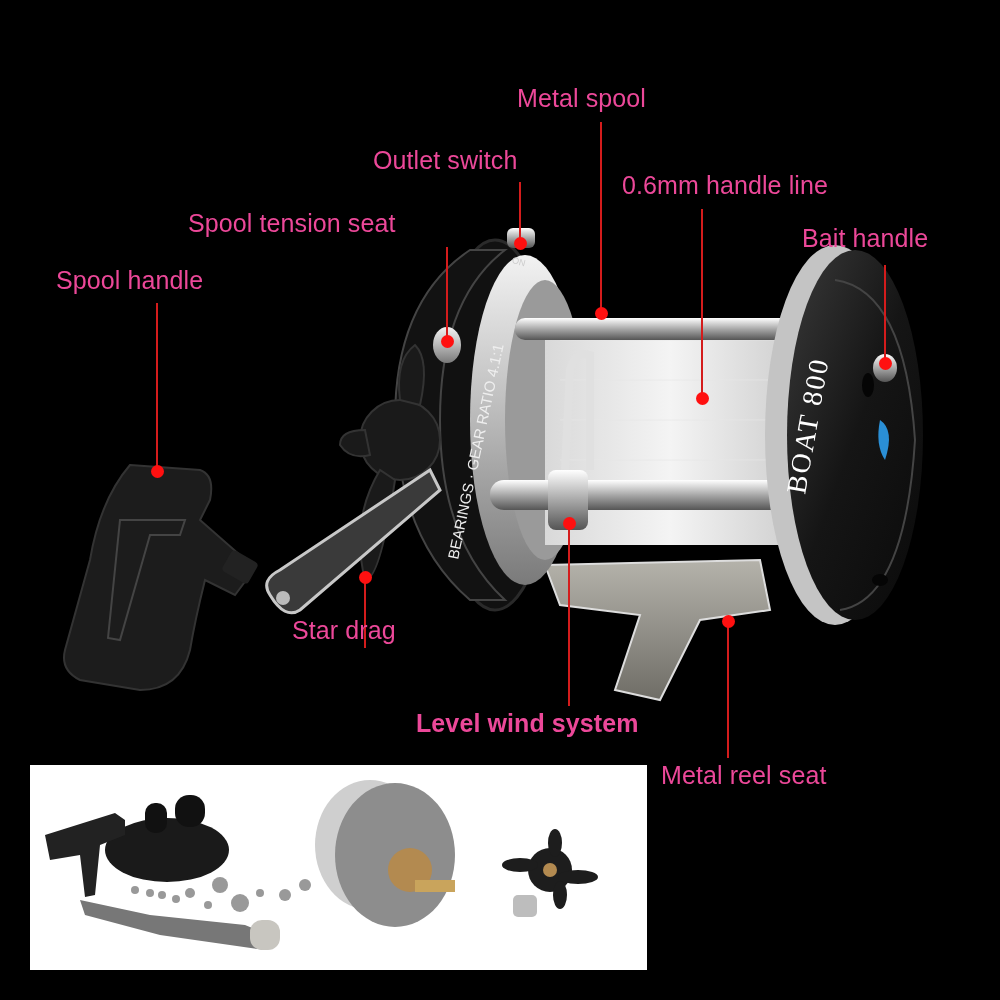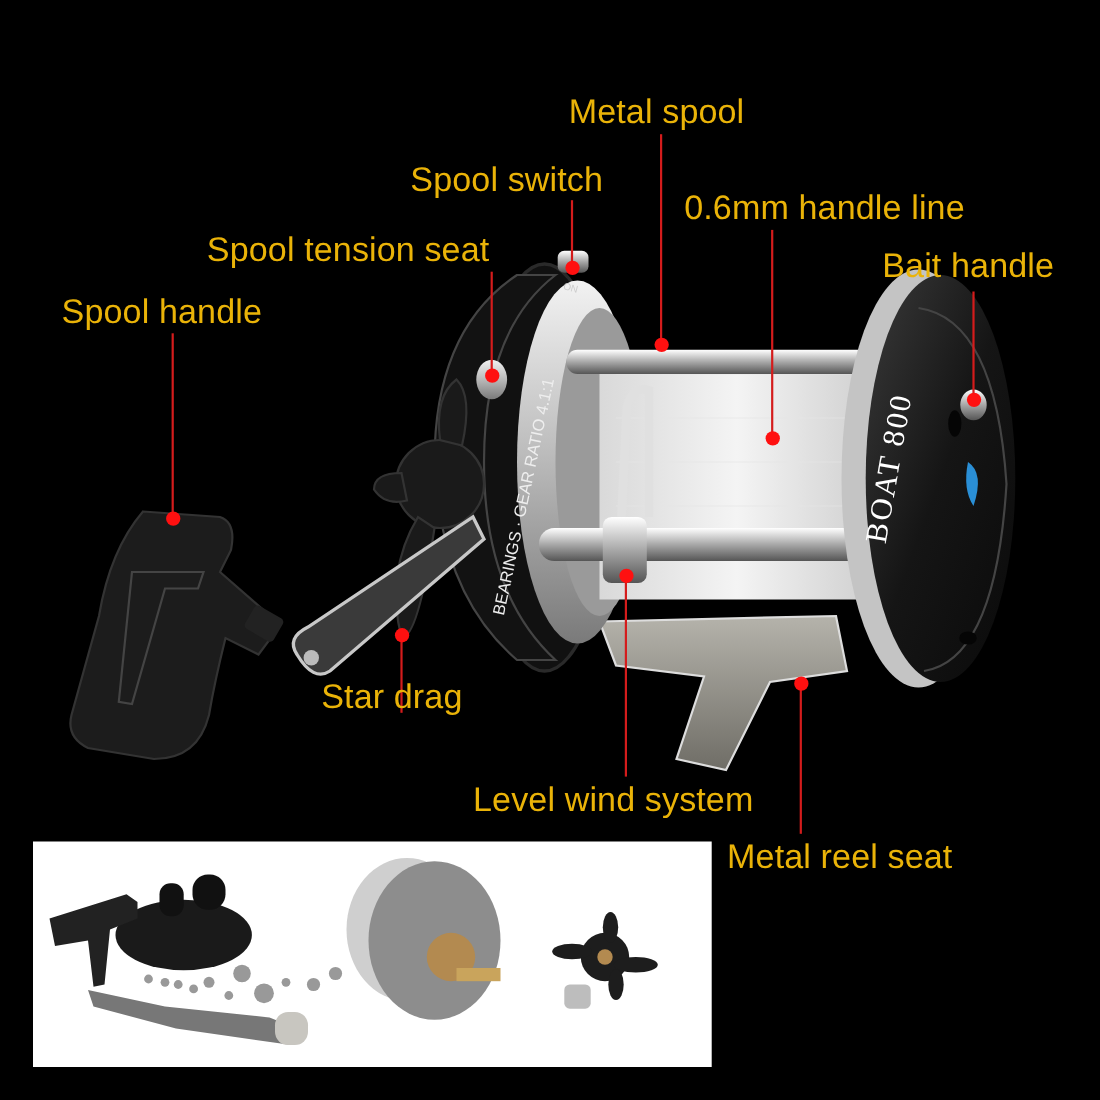--- a/index.html
+++ b/index.html
@@ -1,21 +1,21 @@
 <!DOCTYPE html>
 <html><head>
   <meta charset="utf-8">
   <style>
     html, body { margin: 0; padding: 0; }
     body {
       width: 1000px; height: 1000px; background: #000; position: relative; overflow: hidden;
       font-family: "Liberation Sans", "DejaVu Sans", sans-serif;
     }
     .label {
-      position: absolute; color: #eab308; font-size: 31px; line-height: 1; white-space: nowrap;
+      position: absolute; color: #ec4899; font-size: 25px; line-height: 1; white-space: nowrap;
       letter-spacing: 0.1px;
     }
     .lead {
       position: absolute; width: 2px; background: #d41c1c;
     }
     .dot {
       position: absolute; width: 13px; height: 13px; border-radius: 50%; background: #ff1010;
       margin-left: -6px; margin-top: -6px; z-index: 5;
     }
     #reel { position: absolute; left: 0; top: 0; width: 1000px; height: 760px; }
@@ -115,21 +115,21 @@
 
 <div>
   <div class="lead" style="left:600px; top:122px; height:191px;"></div>
   <div class="dot" style="left:601px; top:313px;"></div>
   <div class="label" style="left:517px; top:86px;">Metal spool</div>
 </div>
 
 <div>
   <div class="lead" style="left:519px; top:182px; height:61px;"></div>
   <div class="dot" style="left:520px; top:243px;"></div>
-  <div class="label" style="left:373px; top:148px;">Spool switch</div>
+  <div class="label" style="left:373px; top:148px;">Outlet switch</div>
 </div>
 
 <div>
   <div class="lead" style="left:701px; top:209px; height:189px;"></div>
   <div class="dot" style="left:702px; top:398px;"></div>
   <div class="label" style="left:622px; top:173px;">0.6mm handle line</div>
 </div>
 
 <div>
   <div class="lead" style="left:446px; top:247px; height:94px;"></div>
@@ -151,21 +151,21 @@
 
 <div>
   <div class="lead" style="left:364px; top:577px; height:71px;"></div>
   <div class="dot" style="left:365px; top:577px;"></div>
   <div class="label" style="left:292px; top:618px;">Star drag</div>
 </div>
 
 <div>
   <div class="lead" style="left:568px; top:523px; height:183px;"></div>
   <div class="dot" style="left:569px; top:523px;"></div>
-  <div class="label" style="left:430px; top:711px;">Level wind system</div>
+  <div class="label" style="left:416px; top:711px;font-weight:bold;">Level wind system</div>
 </div>
 
 <div>
   <div class="lead" style="left:727px; top:621px; height:137px;"></div>
   <div class="dot" style="left:728px; top:621px;"></div>
   <div class="label" style="left:661px; top:763px;">Metal reel seat</div>
 </div>
 
 <div class="inset"></div>
 <div class="inset2"></div>

